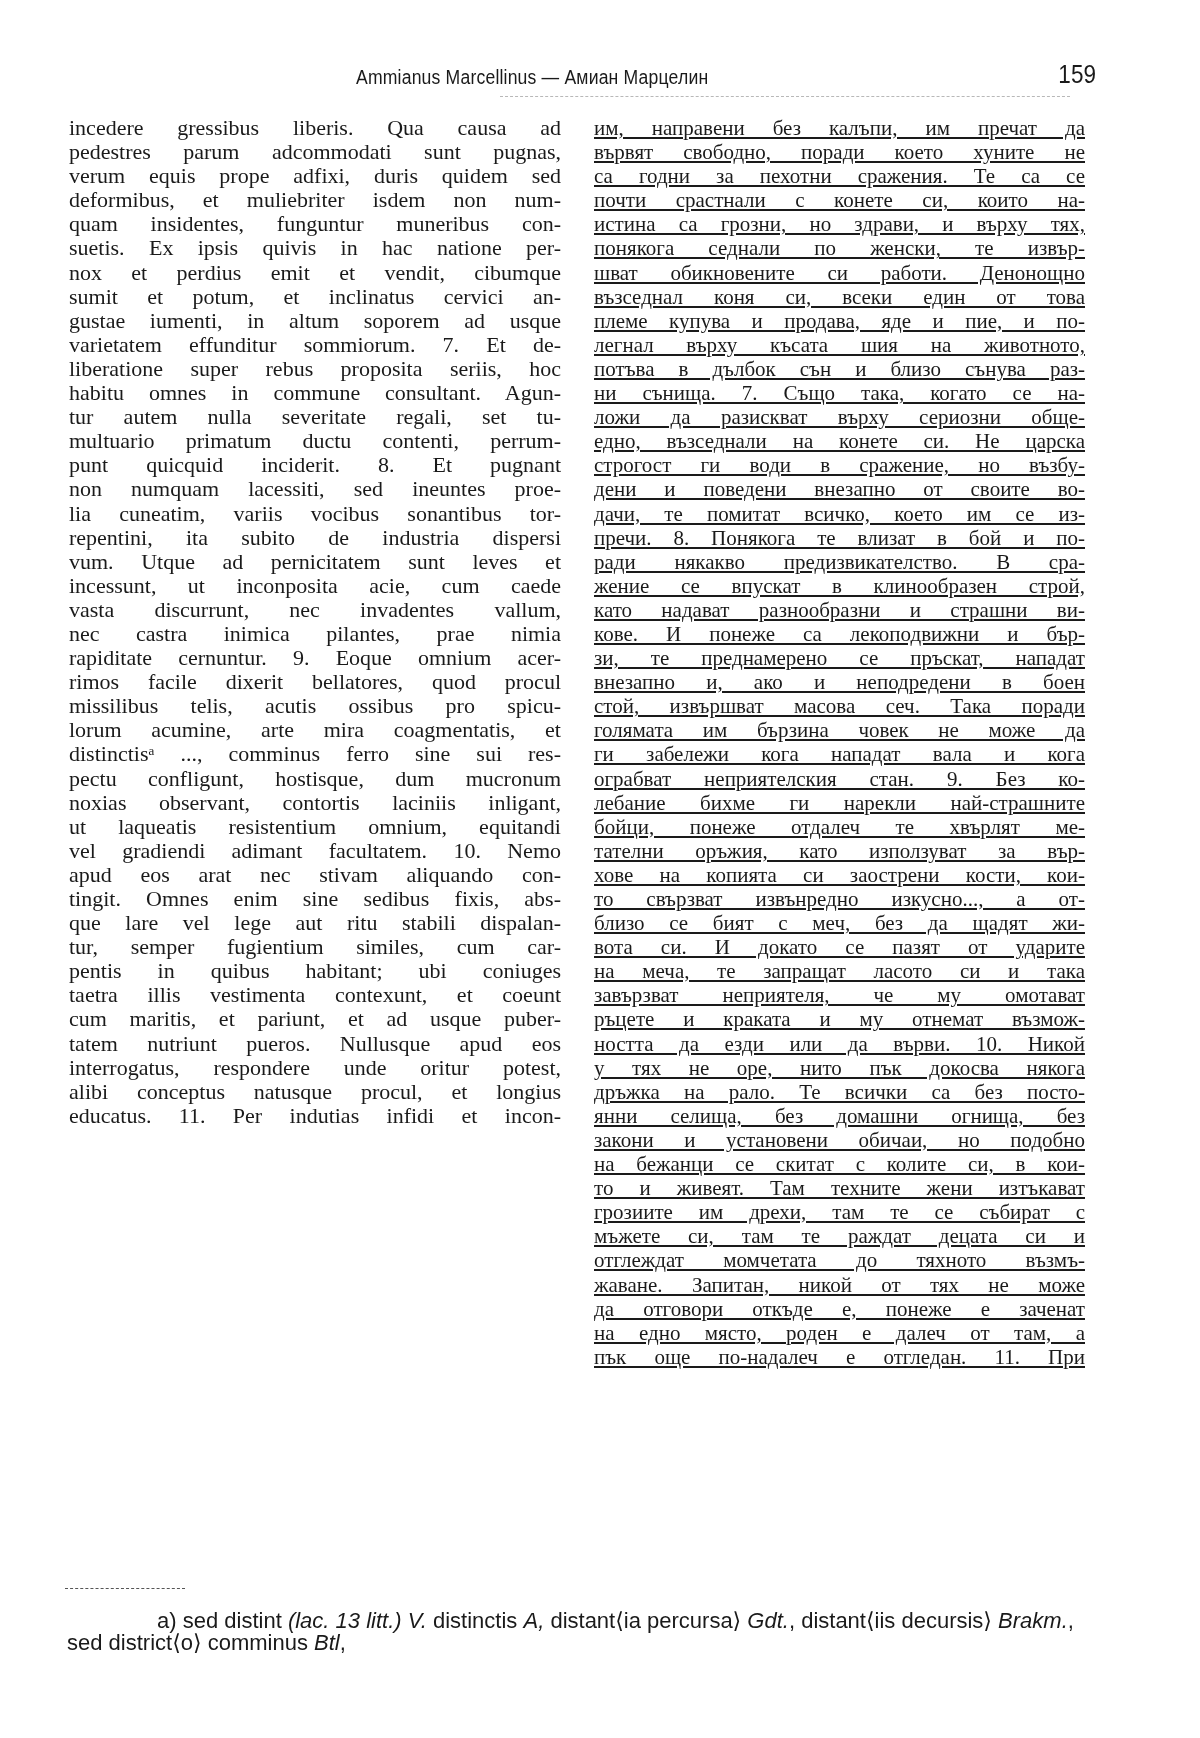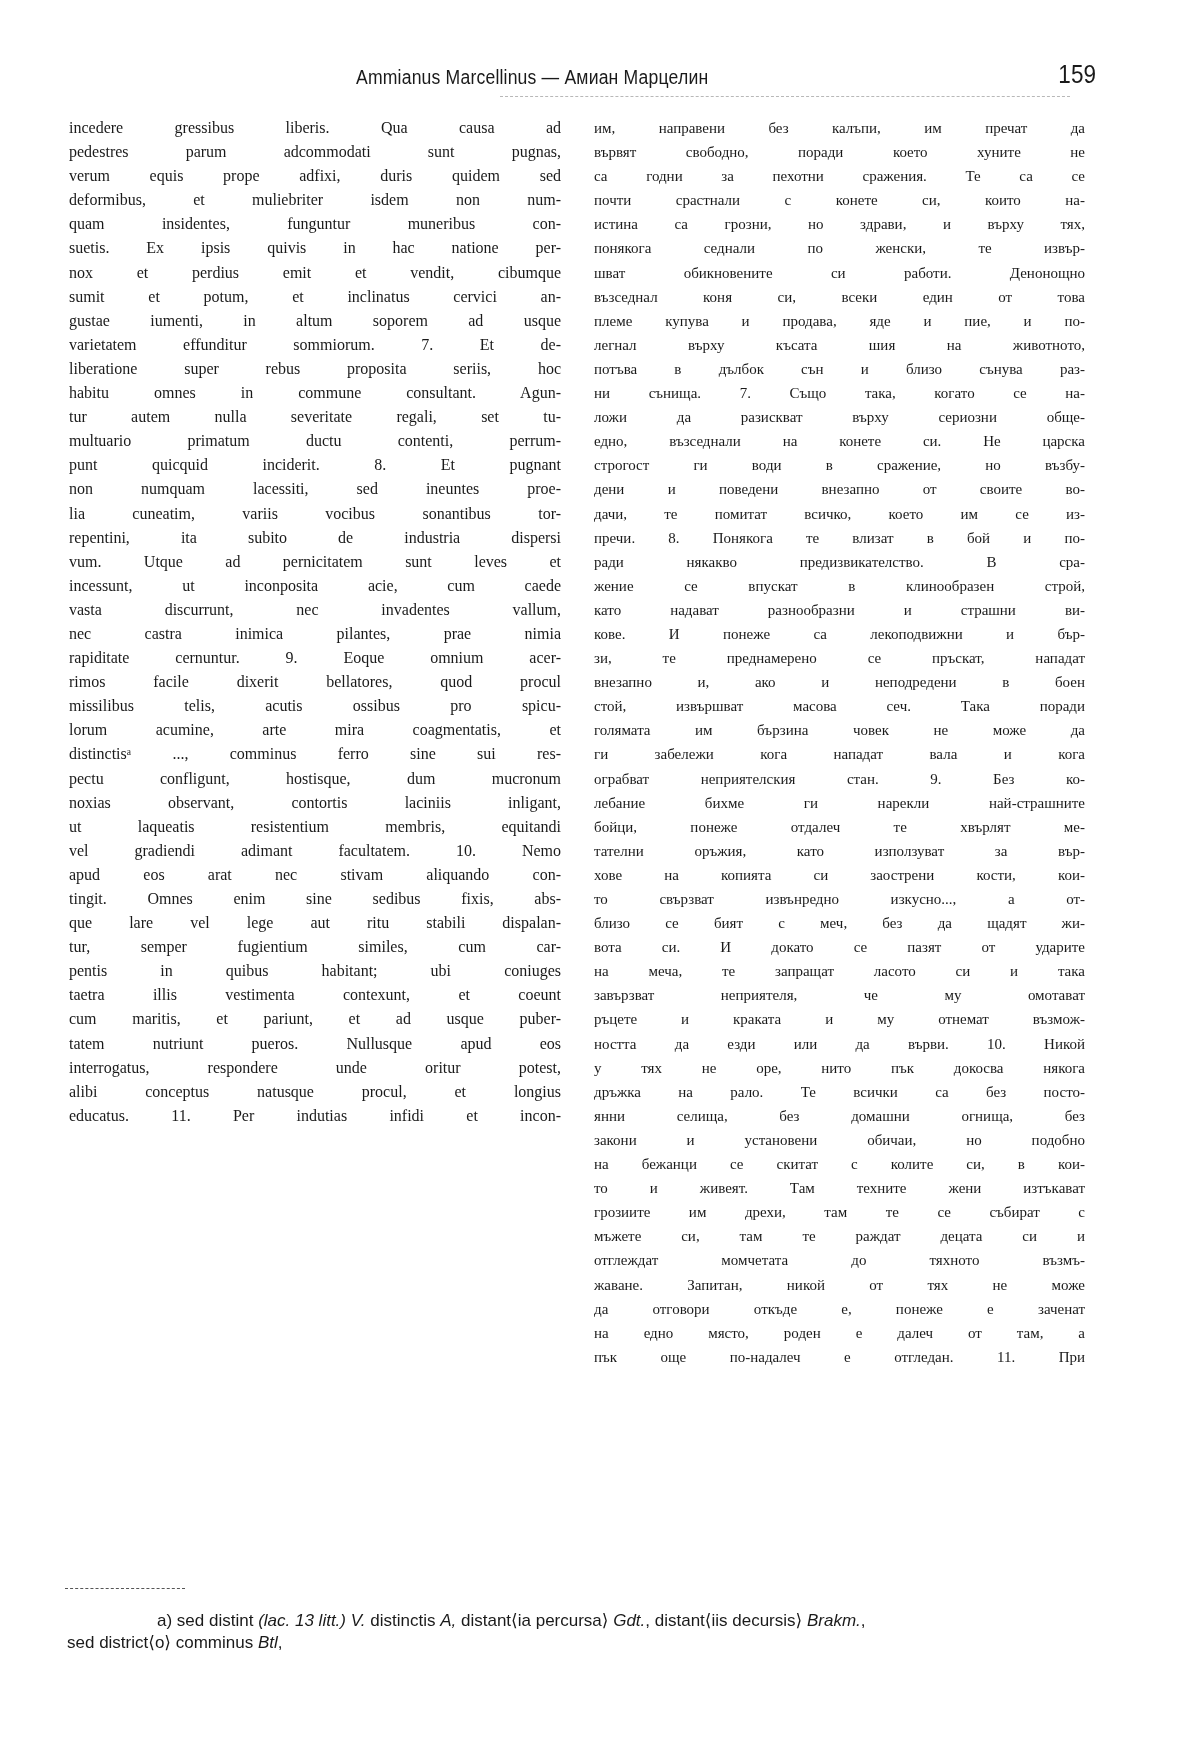--- a/index.html
+++ b/index.html
@@ -15,36 +15,36 @@
     font-size: 20px; letter-spacing: 0.2px;
   }
   .running-head .title { position: absolute; left: 0; top: 6px; transform: scaleX(0.88); transform-origin: left center; white-space: nowrap; }
   .running-head .pageno { position: absolute; right: 0; top: 0; font-size: 25px; font-family: "Liberation Sans", sans-serif; transform: scaleX(0.9); transform-origin: right center; }
   .head-rule {
     position: absolute; top: 96px; left: 500px; width: 570px; height: 0;
     border-top: 1px dashed #b8b8b8;
   }
   .col {
     position: absolute; top: 116px;
-    font-size: 16px; line-height: 24.1px;
+    font-size: 22px; line-height: 24.1px;
   }
   .col-left { left: 69px; width: 492px; }
-  .col-right { left: 594px; width: 491px; font-size: 15px; }
+  .col-right { left: 594px; width: 491px; font-size: 21px; text-decoration: underline; }
   .col .line {
     display: block; white-space: nowrap; text-align: justify; text-align-last: justify;
     height: 24.1px; overflow: visible;
   }
   .footnote-rule {
     position: absolute; top: 1588px; left: 65px; width: 120px; height: 0;
     border-top: 1px dashed #555;
   }
   .footnotes {
     position: absolute; top: 1610px; left: 67px; width: 1040px;
     font-family: "Liberation Sans", "DejaVu Sans", sans-serif;
-    font-size: 17px; line-height: 22px;
+    font-size: 22px; line-height: 22px;
   }
   .footnotes .fn-line1 { padding-left: 90px; white-space: nowrap; }
   .footnotes .fn-line2 { white-space: nowrap; }
   .footnotes i { font-style: italic; }
 </style>
 </head>
 <body>
 
 <div class="page">
 
@@ -77,21 +77,21 @@
       <span class="line">incessunt, ut inconposita acie, cum caede</span>
       <span class="line">vasta discurrunt, nec invadentes vallum,</span>
       <span class="line">nec castra inimica pilantes, prae nimia</span>
       <span class="line">rapiditate cernuntur. 9. Eoque omnium acer-</span>
       <span class="line">rimos facile dixerit bellatores, quod procul</span>
       <span class="line">missilibus telis, acutis ossibus pro spicu-</span>
       <span class="line">lorum acumine, arte mira coagmentatis, et</span>
       <span class="line">distinctisᵃ ..., comminus ferro sine sui res-</span>
       <span class="line">pectu confligunt, hostisque, dum mucronum</span>
       <span class="line">noxias observant, contortis laciniis inligant,</span>
-      <span class="line">ut laqueatis resistentium membris, equitandi</span>
+      <span class="line">ut laqueatis resistentium omnium, equitandi</span>
       <span class="line">vel gradiendi adimant facultatem. 10. Nemo</span>
       <span class="line">apud eos arat nec stivam aliquando con-</span>
       <span class="line">tingit. Omnes enim sine sedibus fixis, abs-</span>
       <span class="line">que lare vel lege aut ritu stabili dispalan-</span>
       <span class="line">tur, semper fugientium similes, cum car-</span>
       <span class="line">pentis in quibus habitant; ubi coniuges</span>
       <span class="line">taetra illis vestimenta contexunt, et coeunt</span>
       <span class="line">cum maritis, et pariunt, et ad usque puber-</span>
       <span class="line">tatem nutriunt pueros. Nullusque apud eos</span>
       <span class="line">interrogatus, respondere unde oritur potest,</span>

